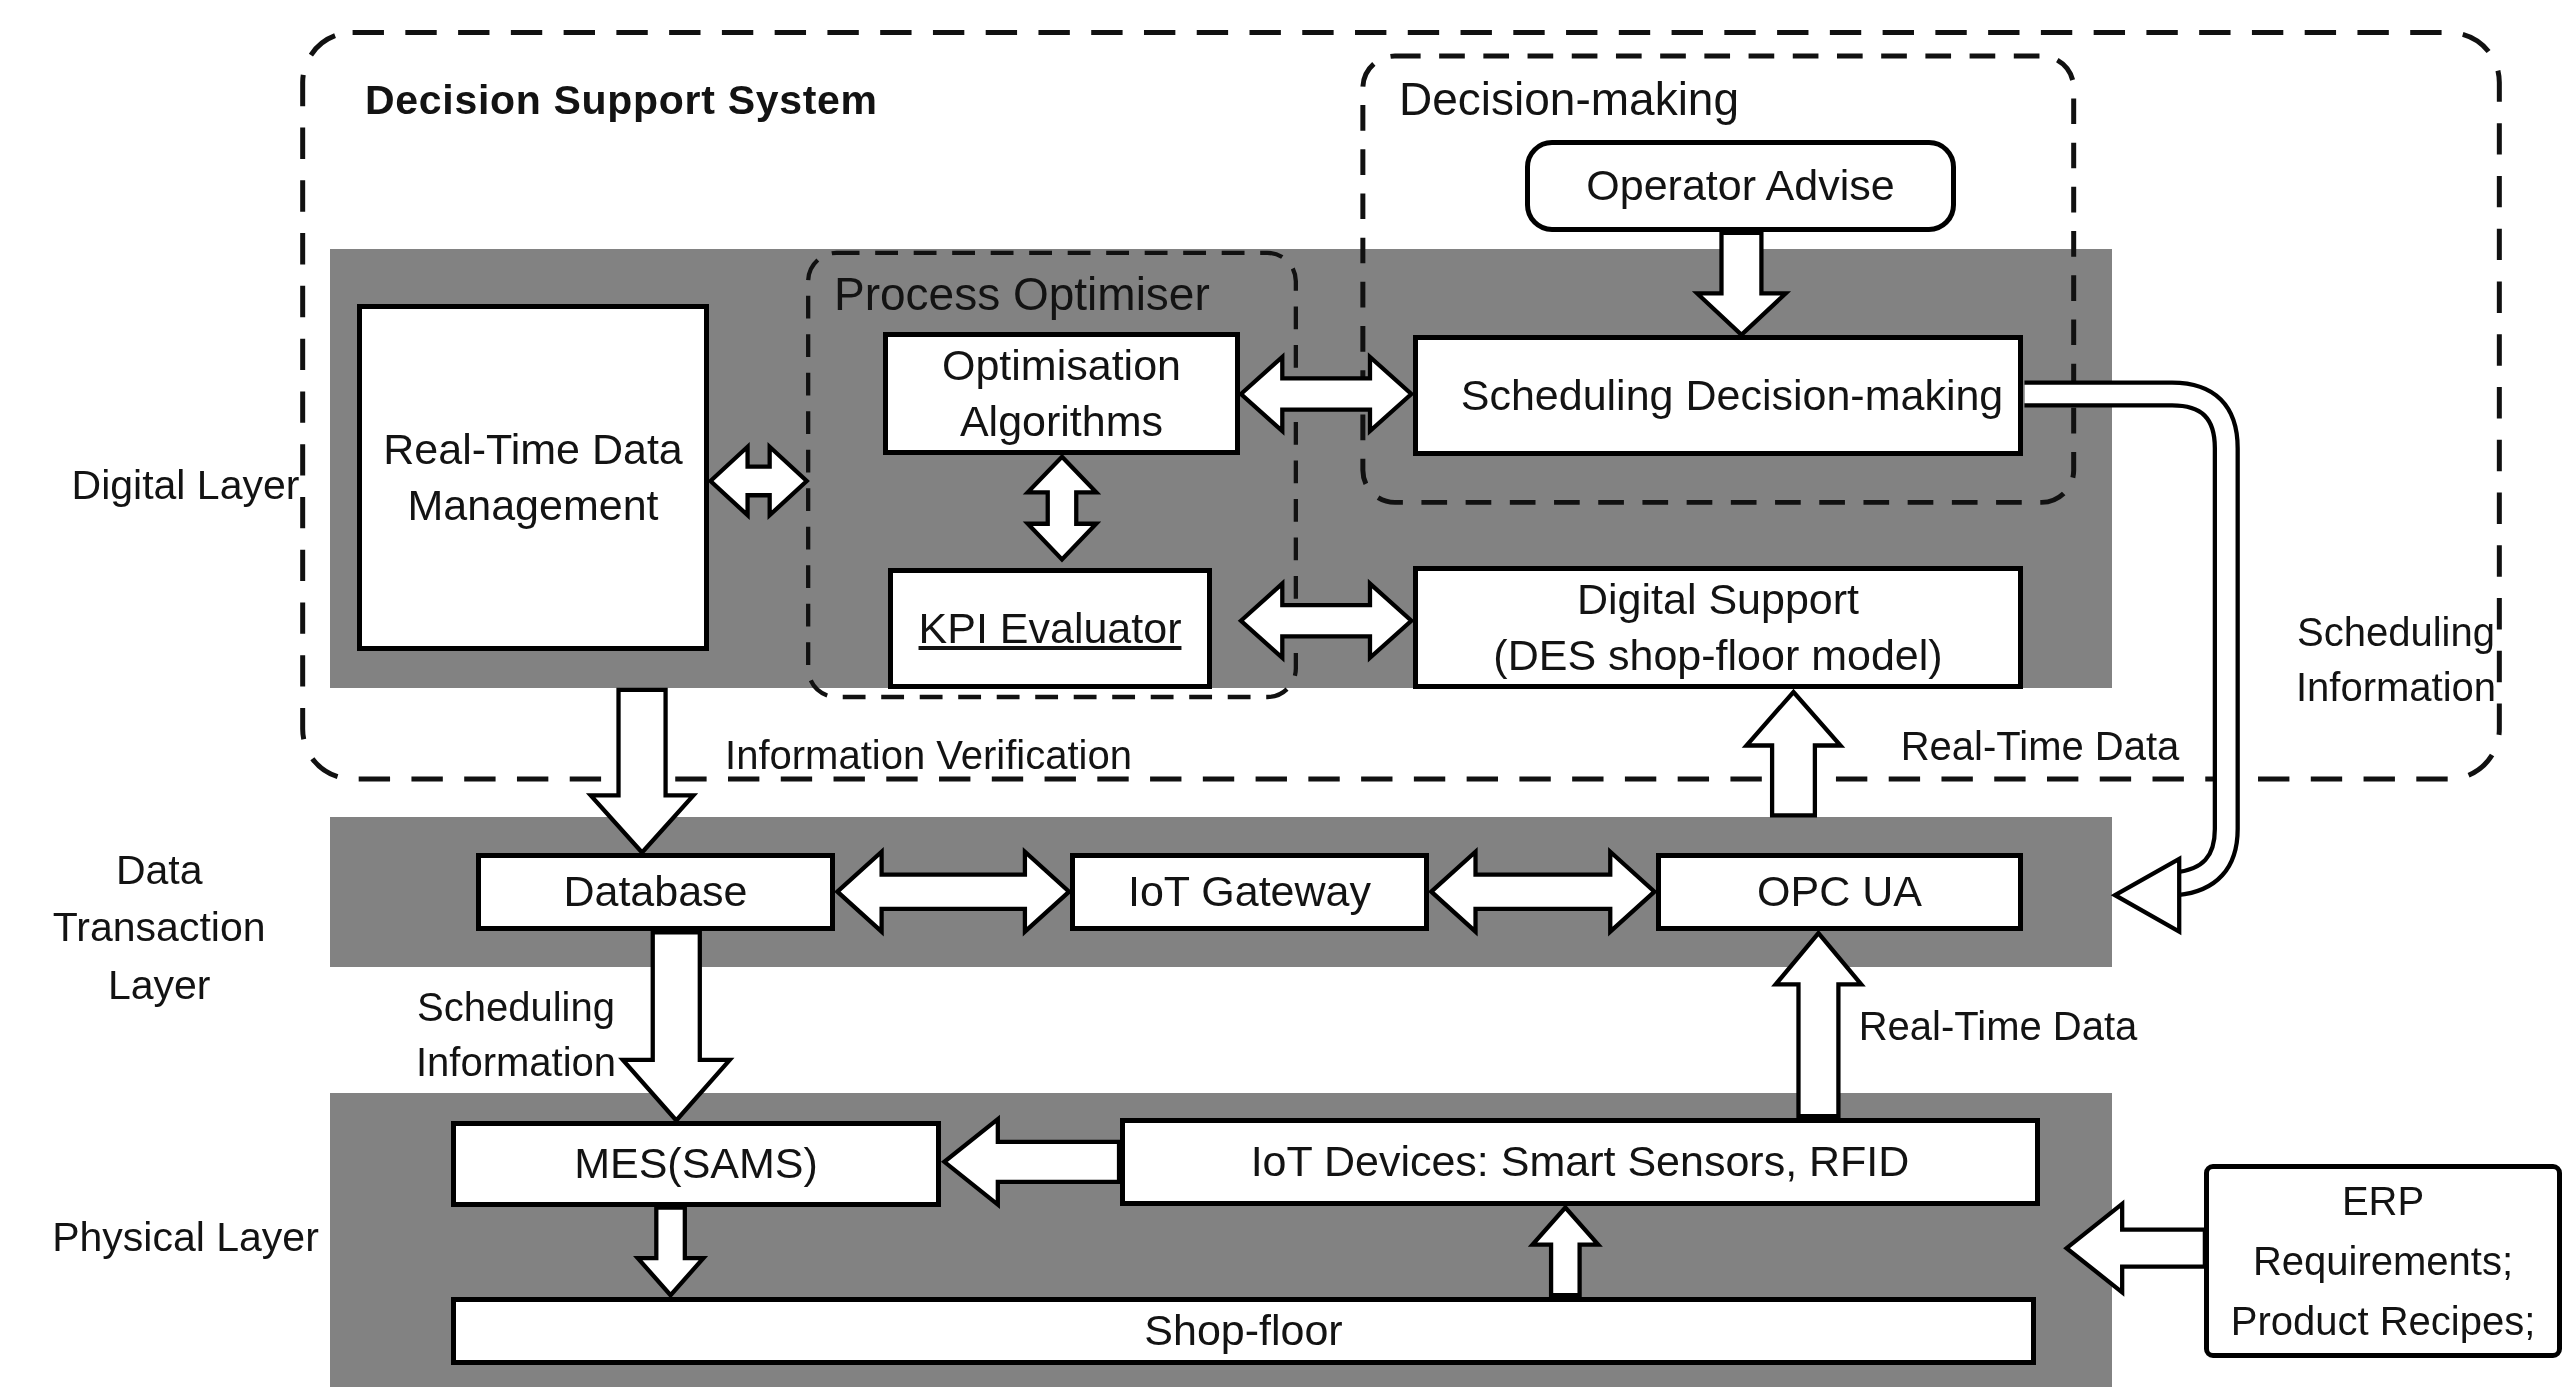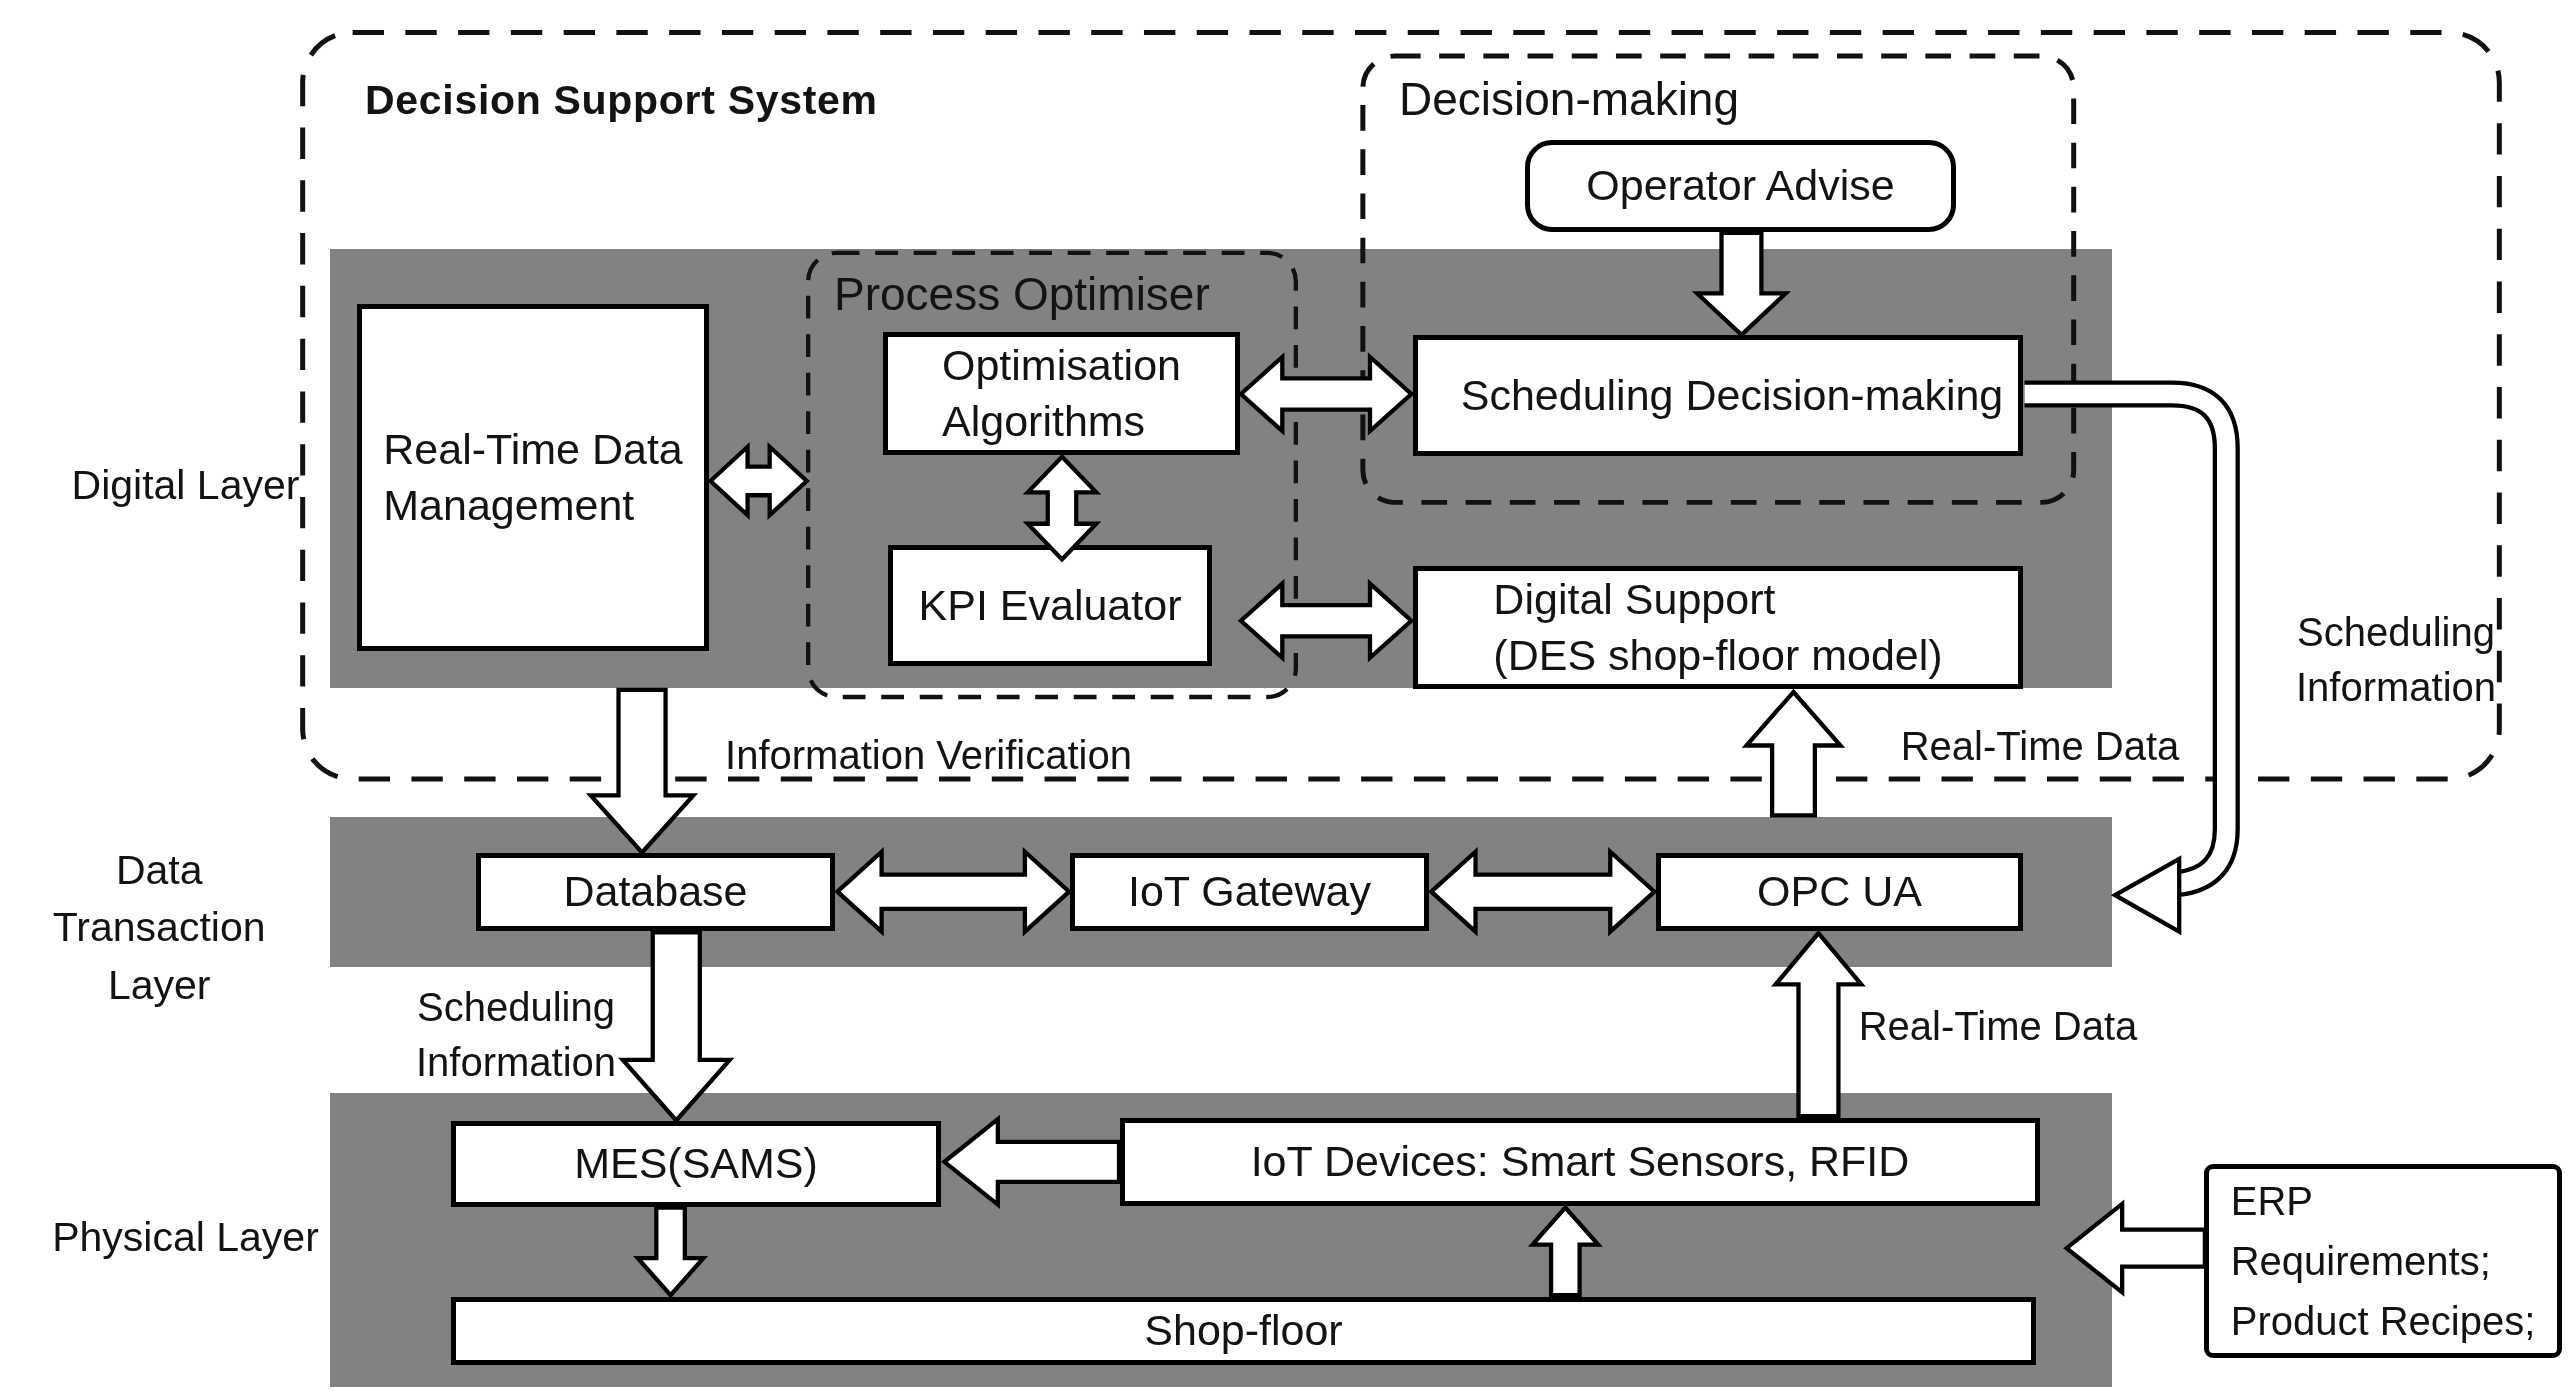--- a/index.html
+++ b/index.html
@@ -3,21 +3,21 @@
 <meta charset="utf-8">
 <style>
   html,body{margin:0;padding:0;background:#ffffff;}
   .stage{
     position:relative;width:2576px;height:1391px;background:#ffffff;overflow:hidden;
     font-family:"Liberation Sans", sans-serif;color:#111;margin-top:9px;
   }
   .band{position:absolute;background:#828282;}
   .node{
     position:absolute;background:#ffffff;border:5px solid #000;box-sizing:border-box;
-    display:flex;align-items:center;justify-content:center;
+    display:flex;align-items:center;justify-content:center;text-align:center;
     font-size:43px;line-height:1.28;color:#131313;white-space:pre-line;
   }
   .rounded{border-radius:27px;}
   .erp{border-radius:9px;font-size:40px;line-height:1.5;}
   .glabel{position:absolute;font-size:46px;color:#131313;}
   .title{font-weight:bold;font-size:41px;letter-spacing:0.7px;}
   .llabel{position:absolute;font-size:41px;color:#131313;text-align:center;white-space:pre-line;line-height:1.4;}
   .elabel{position:absolute;font-size:40px;color:#131313;text-align:center;white-space:pre-line;line-height:1.38;}
   svg.overlay{position:absolute;left:0;top:0;pointer-events:none;}
   .arrow{fill:#ffffff;stroke:#000;stroke-width:6;stroke-linejoin:miter;}
@@ -38,21 +38,21 @@
 
   <div class="llabel" style="left:43px;top:448px;width:285px;">Digital Layer</div>
   <div class="llabel" style="left:5.7px;top:833px;width:307px;">Data Transaction
 Layer</div>
   <div class="llabel" style="left:43px;top:1200px;width:285px;">Physical Layer</div>
 
   <div class="node" style="left:357px;top:295px;width:352px;height:347px;">Real-Time Data
 Management</div>
   <div class="node" style="left:883px;top:323px;width:357px;height:123px;">Optimisation
 Algorithms</div>
-  <div class="node" style="left:888px;top:536px;width:324px;height:121px;">KPI Evaluator</div>
+  <div class="node" style="left:888px;top:559px;width:324px;height:121px;text-decoration:underline;">KPI Evaluator</div>
   <div class="node rounded" style="left:1525px;top:131px;width:431px;height:92px;">Operator Advise</div>
   <div class="node" style="left:1413px;top:326px;width:610px;height:121px;padding-left:28px;">Scheduling Decision-making</div>
   <div class="node" style="left:1413px;top:557px;width:610px;height:123px;">Digital Support
 (DES shop-floor model)</div>
 
   <div class="node" style="left:476px;top:844px;width:359px;height:78px;">Database</div>
   <div class="node" style="left:1070px;top:844px;width:359px;height:78px;">IoT Gateway</div>
   <div class="node" style="left:1656px;top:844px;width:367px;height:78px;">OPC UA</div>
 
   <div class="node" style="left:451px;top:1112px;width:490px;height:86px;">MES(SAMS)</div>

